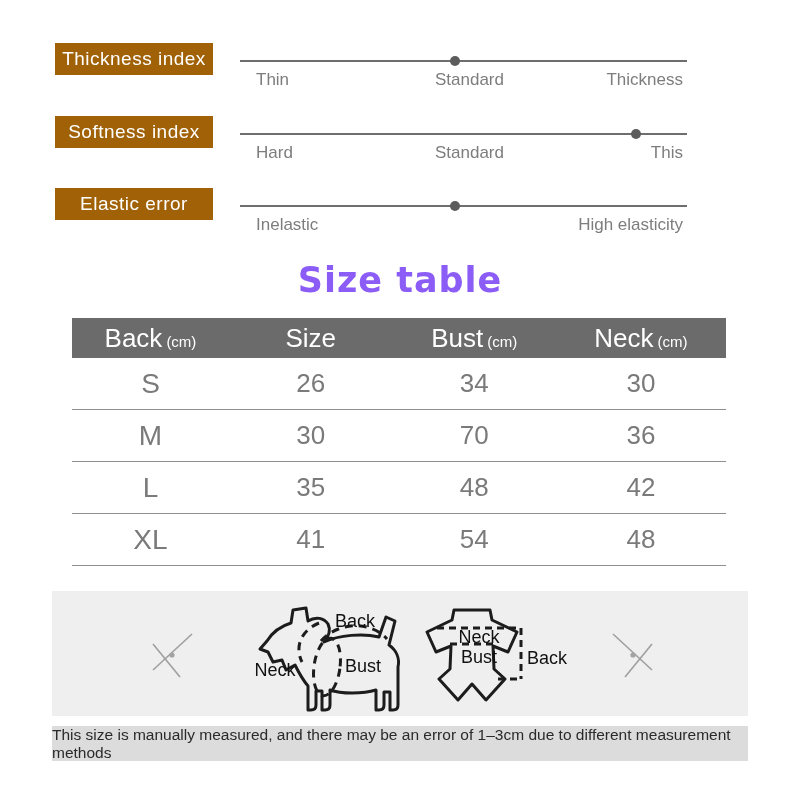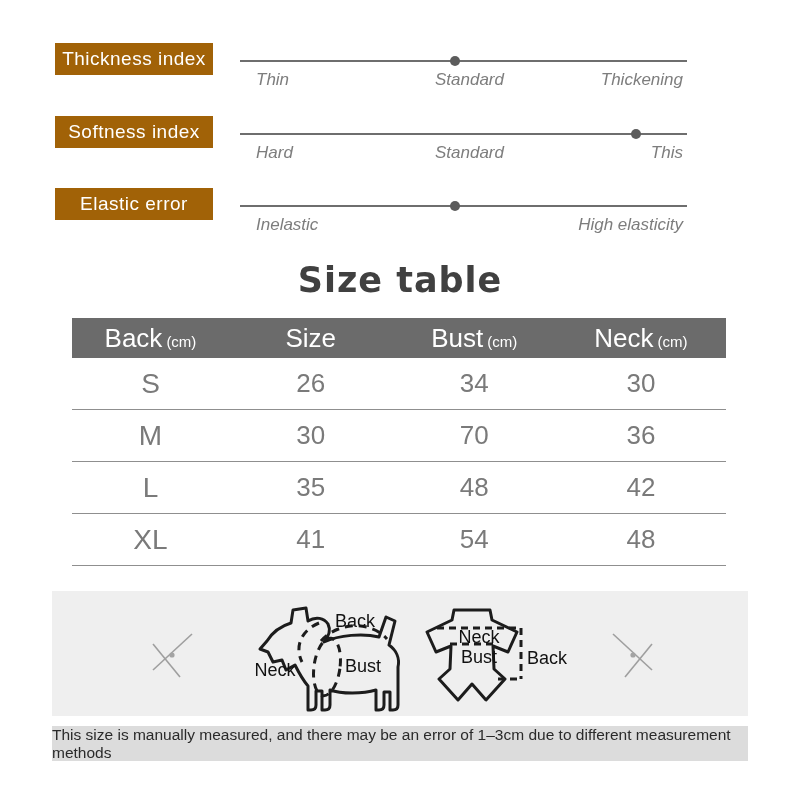--- a/index.html
+++ b/index.html
@@ -10,29 +10,29 @@
   .index-row{position:absolute;left:0;width:800px;height:62px;}
   .index-label{position:absolute;left:55px;top:0;width:158px;height:32px;
       background:#a16207;color:#ffffff;font-size:19px;
       display:flex;align-items:center;justify-content:center;letter-spacing:.5px;}
   .scale{position:absolute;left:240px;top:0;width:447px;height:50px;}
   .scale-line{position:absolute;left:0;top:17px;width:447px;height:2px;background:#6e6e6e;}
   .scale-dot{position:absolute;top:13px;width:10px;height:10px;border-radius:50%;
       background:#5c5c5c;transform:translateX(-5px);}
   .scale-options{position:absolute;left:0;top:27px;width:447px;display:flex;
       font-size:17px;color:#7d7d7d;}
-  .scale-options span{flex:1;font-style:italic;}
+  .scale-options span{flex:1;}
   .opt-l{text-align:left;padding-left:16px;}
   .opt-c{text-align:center;}
   .opt-r{text-align:right;padding-right:4px;}
 
   
   .size-title{position:absolute;left:0;top:260px;width:800px;text-align:center;
       font-family:"DejaVu Sans", sans-serif;font-weight:bold;font-size:35px;
-      color:#404040;letter-spacing:1px;}
+      color:#8b5cf6;letter-spacing:1px;}
 
   
   .size-table{position:absolute;left:72px;top:318px;width:654px;}
   .t-row{display:grid;grid-template-columns:24% 25% 25% 26%;align-items:center;
       text-align:center;}
   .t-head{height:40px;background:#6b6b6b;color:#ffffff;font-size:26px;}
   .t-head .unit{font-size:15px;margin-left:4px;}
   .t-body{height:51px;font-size:26px;color:#7a7a7a;border-bottom:1.5px solid #8f8f8f;}
   .t-body .cell-size{font-size:28px;}
 
@@ -53,21 +53,21 @@
 <div class="page">
 
   <div class="index-row" style="top:43px">
     <div class="index-label">Thickness index</div>
     <div class="scale">
       <div class="scale-line"></div>
       <div class="scale-dot" style="left:48%"></div>
       <div class="scale-options">
         <span class="opt-l">Thin</span>
         <span class="opt-c">Standard</span>
-        <span class="opt-r">Thickening</span>
+        <span class="opt-r">Thickness</span>
       </div>
     </div>
   </div>
 
   <div class="index-row" style="top:116px">
     <div class="index-label">Softness index</div>
     <div class="scale">
       <div class="scale-line"></div>
       <div class="scale-dot" style="left:88.5%"></div>
       <div class="scale-options">

